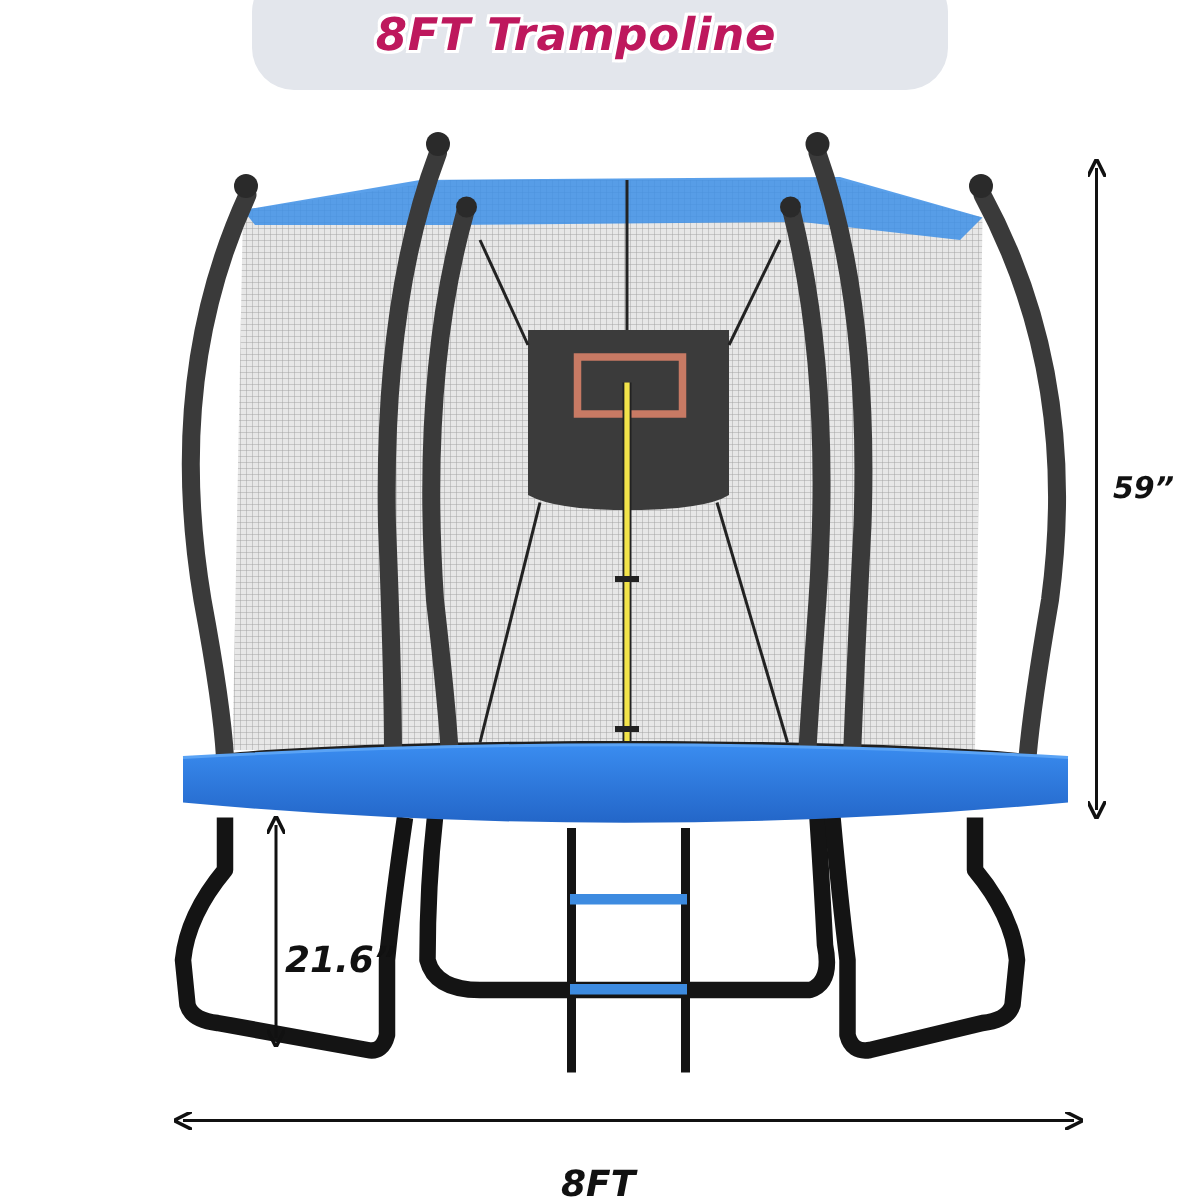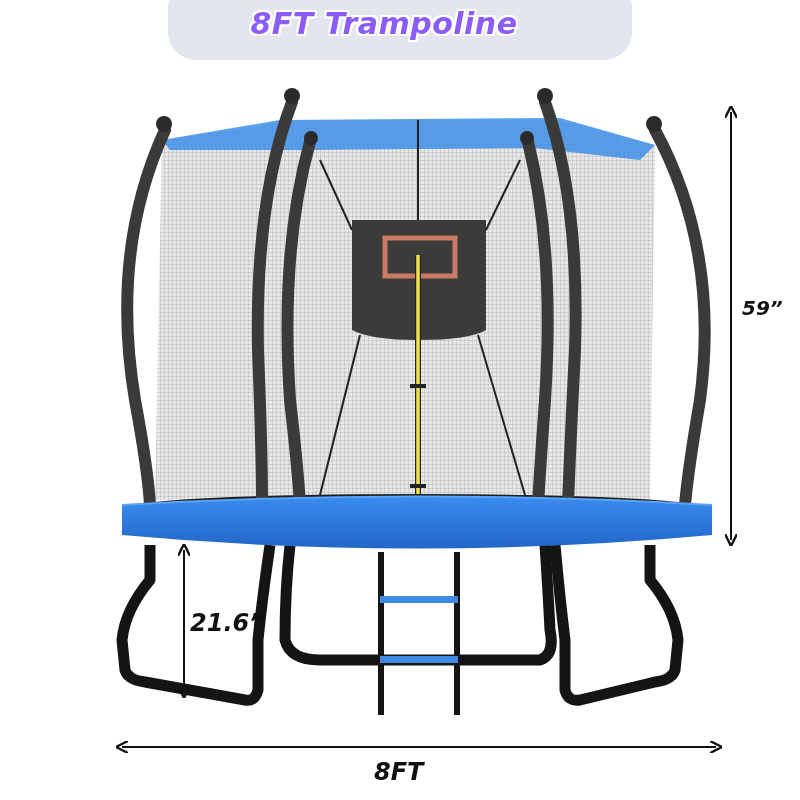--- a/index.html
+++ b/index.html
@@ -1,20 +1,20 @@
 <!DOCTYPE html>
 <html><head>
 <meta charset="utf-8">
 <style>
   html, body { margin: 0; padding: 0; }
   body { width: 800px; height: 800px; background: #ffffff; position: relative; overflow: hidden; font-family: "DejaVu Sans", sans-serif; }
   .title-banner { position: absolute; left: 168px; top: -20px; width: 464px; height: 80px; background: #e3e6ec; border-radius: 28px; }
-  .title-text { position: absolute; left: 168px; top: 6px; width: 432px; text-align: center; font-family: "DejaVu Sans", sans-serif; font-weight: bold; font-style: italic; font-size: 30px; color: #8b5cf6; letter-spacing: 0.5px; text-shadow: -2px -2px 0 #fff, 2px -2px 0 #fff, -2px 2px 0 #fff, 2px 2px 0 #fff, 0 2px 0 #fff, 2px 0 0 #fff, 0 -2px 0 #fff, -2px 0 0 #fff; }
+  .title-text { position: absolute; left: 168px; top: 6px; width: 432px; text-align: center; font-family: "DejaVu Sans", sans-serif; font-weight: bold; font-style: italic; font-size: 30px; color: #be185d; letter-spacing: 0.5px; text-shadow: -2px -2px 0 #fff, 2px -2px 0 #fff, -2px 2px 0 #fff, 2px 2px 0 #fff, 0 2px 0 #fff, 2px 0 0 #fff, 0 -2px 0 #fff, -2px 0 0 #fff; }
   .product { position: absolute; left: 0; top: 0; width: 800px; height: 800px; }
-  .dim-label { position: absolute; font-family: "DejaVu Sans", sans-serif; font-weight: bold; font-style: italic; color: #111; }
+  .dim-label { position: absolute; font-family: "DejaVu Sans", sans-serif; font-weight: bold; font-style: italic; color: #111; margin-top: 17px; }
   .dim-height { left: 742px; top: 296px; font-size: 20px; }
   .dim-leg { left: 190px; top: 609px; font-size: 24px; }
   .dim-width { left: 374px; top: 758px; font-size: 24px; font-style: italic; }
 </style>
 </head>
 <body>
 
 <div class="title-banner"></div>
 <div class="title-text">8FT Trampoline</div>
 

